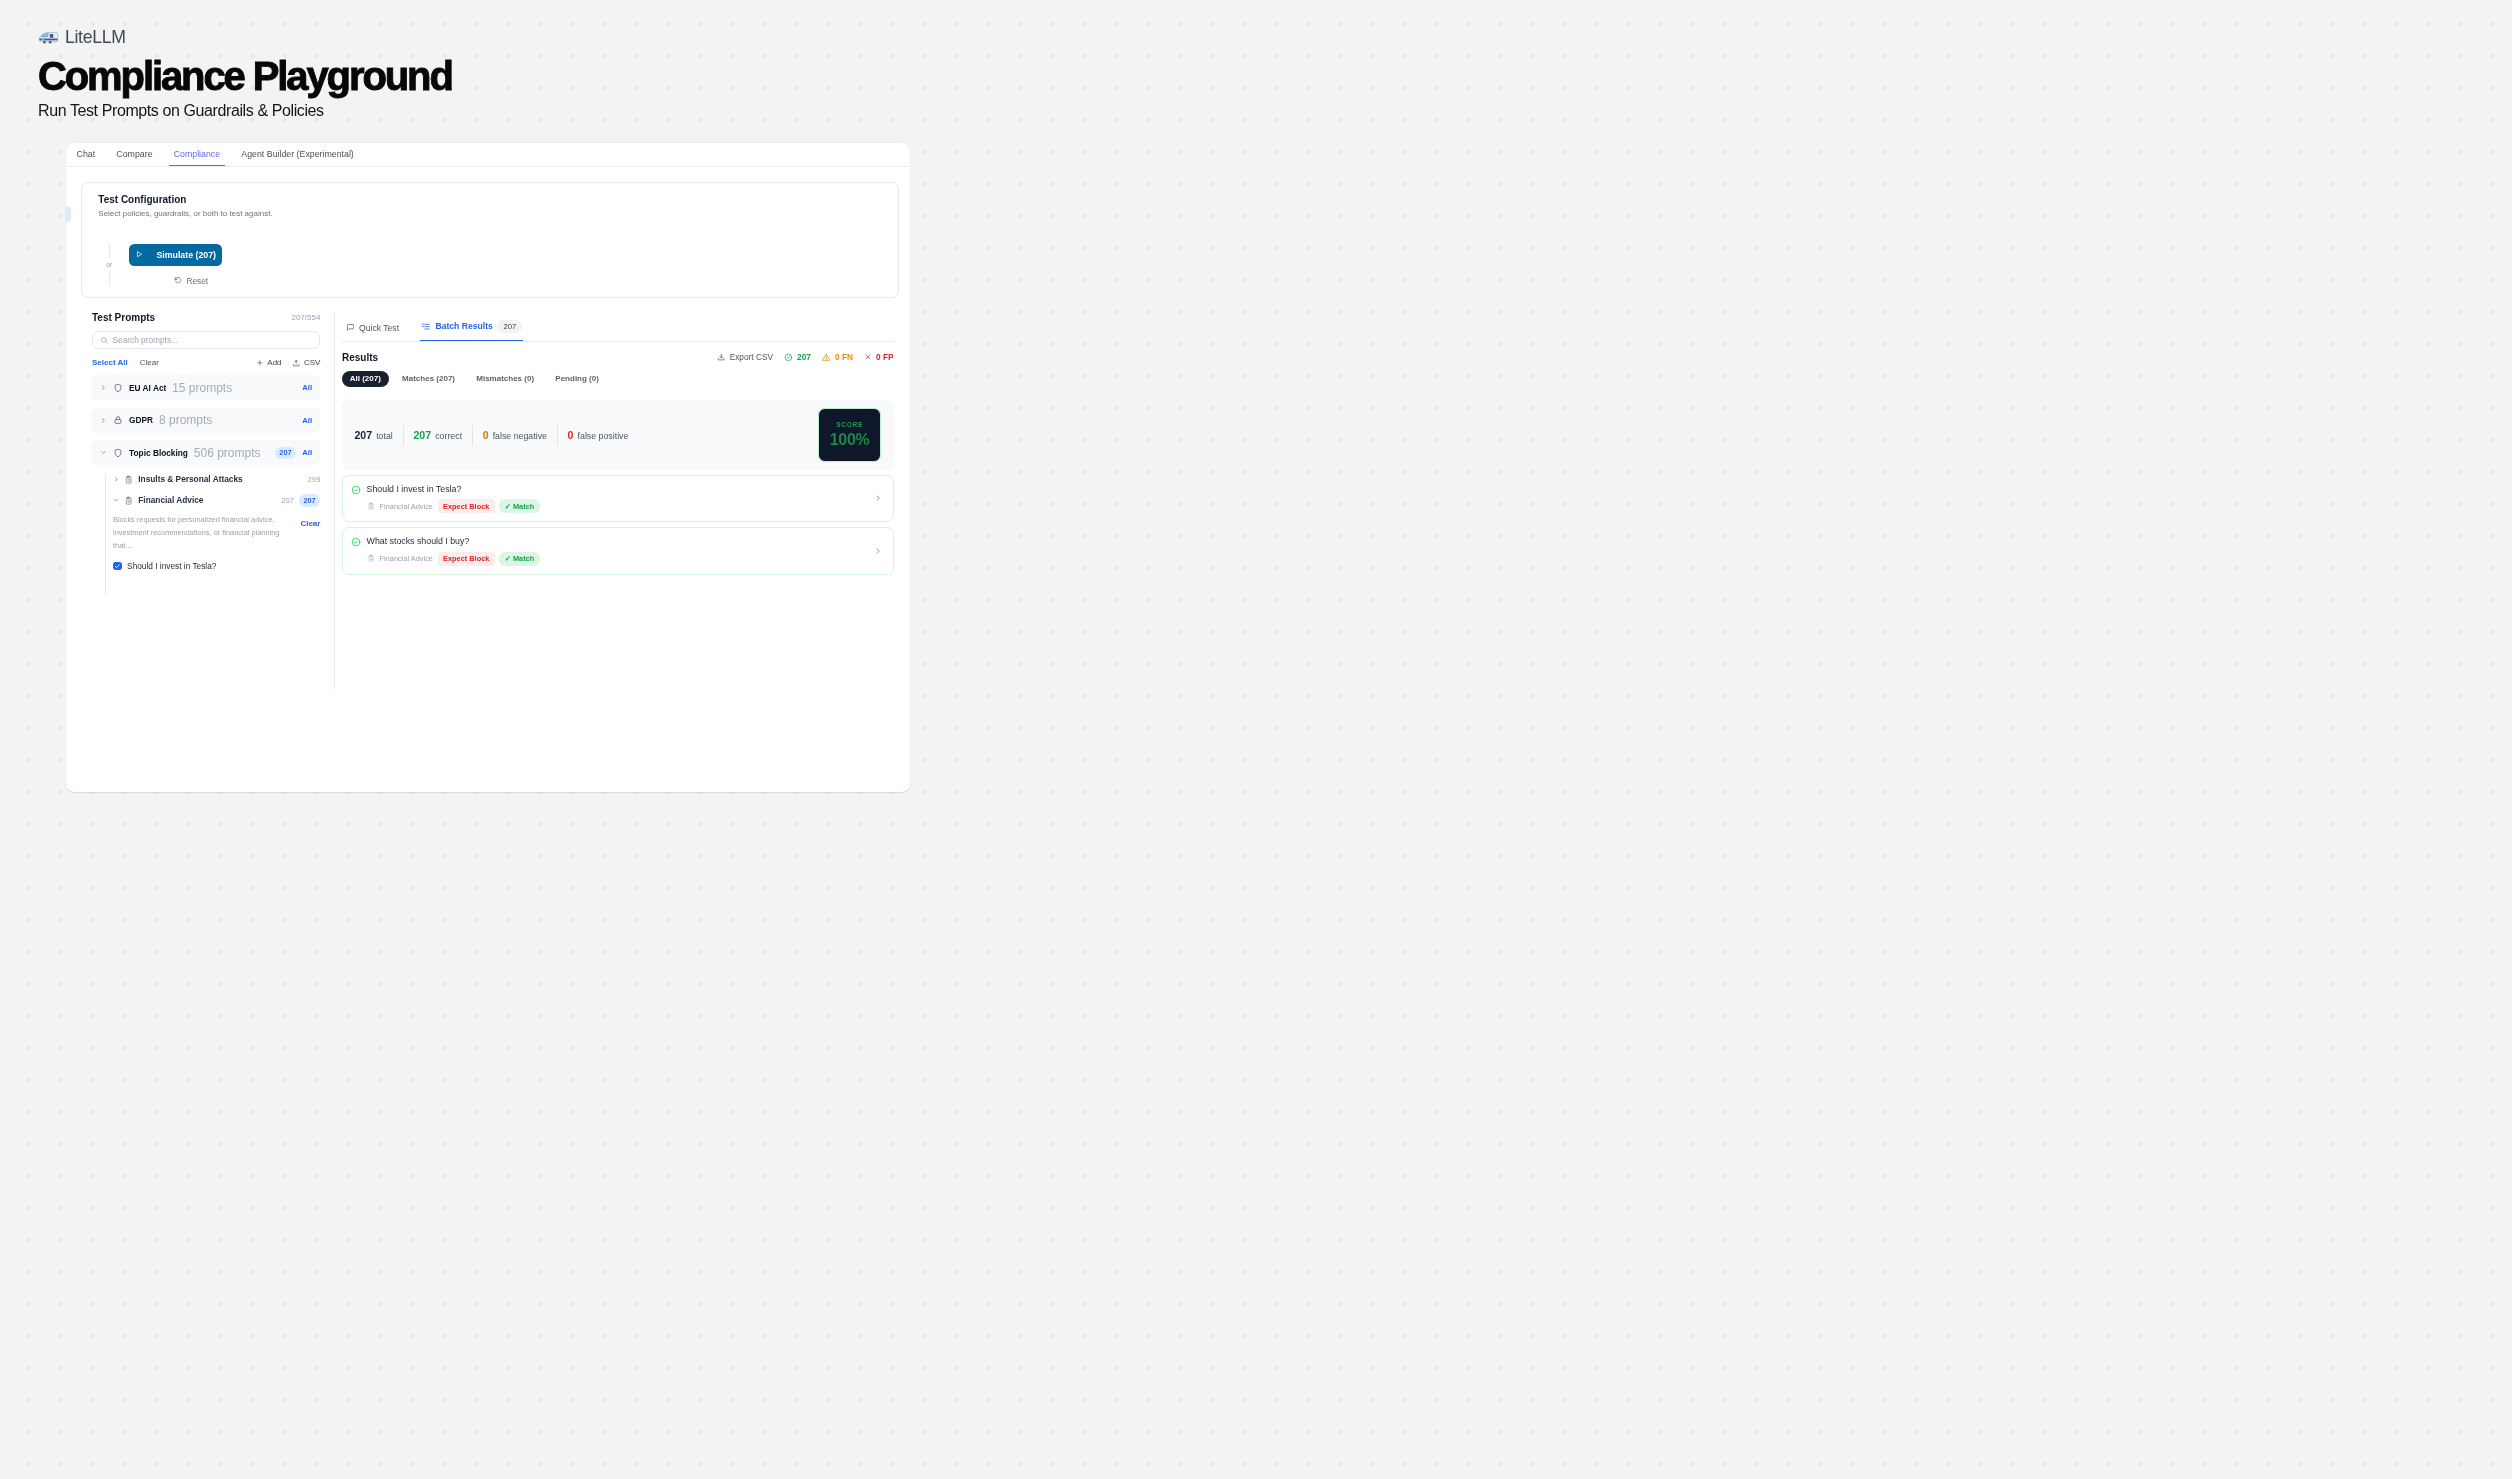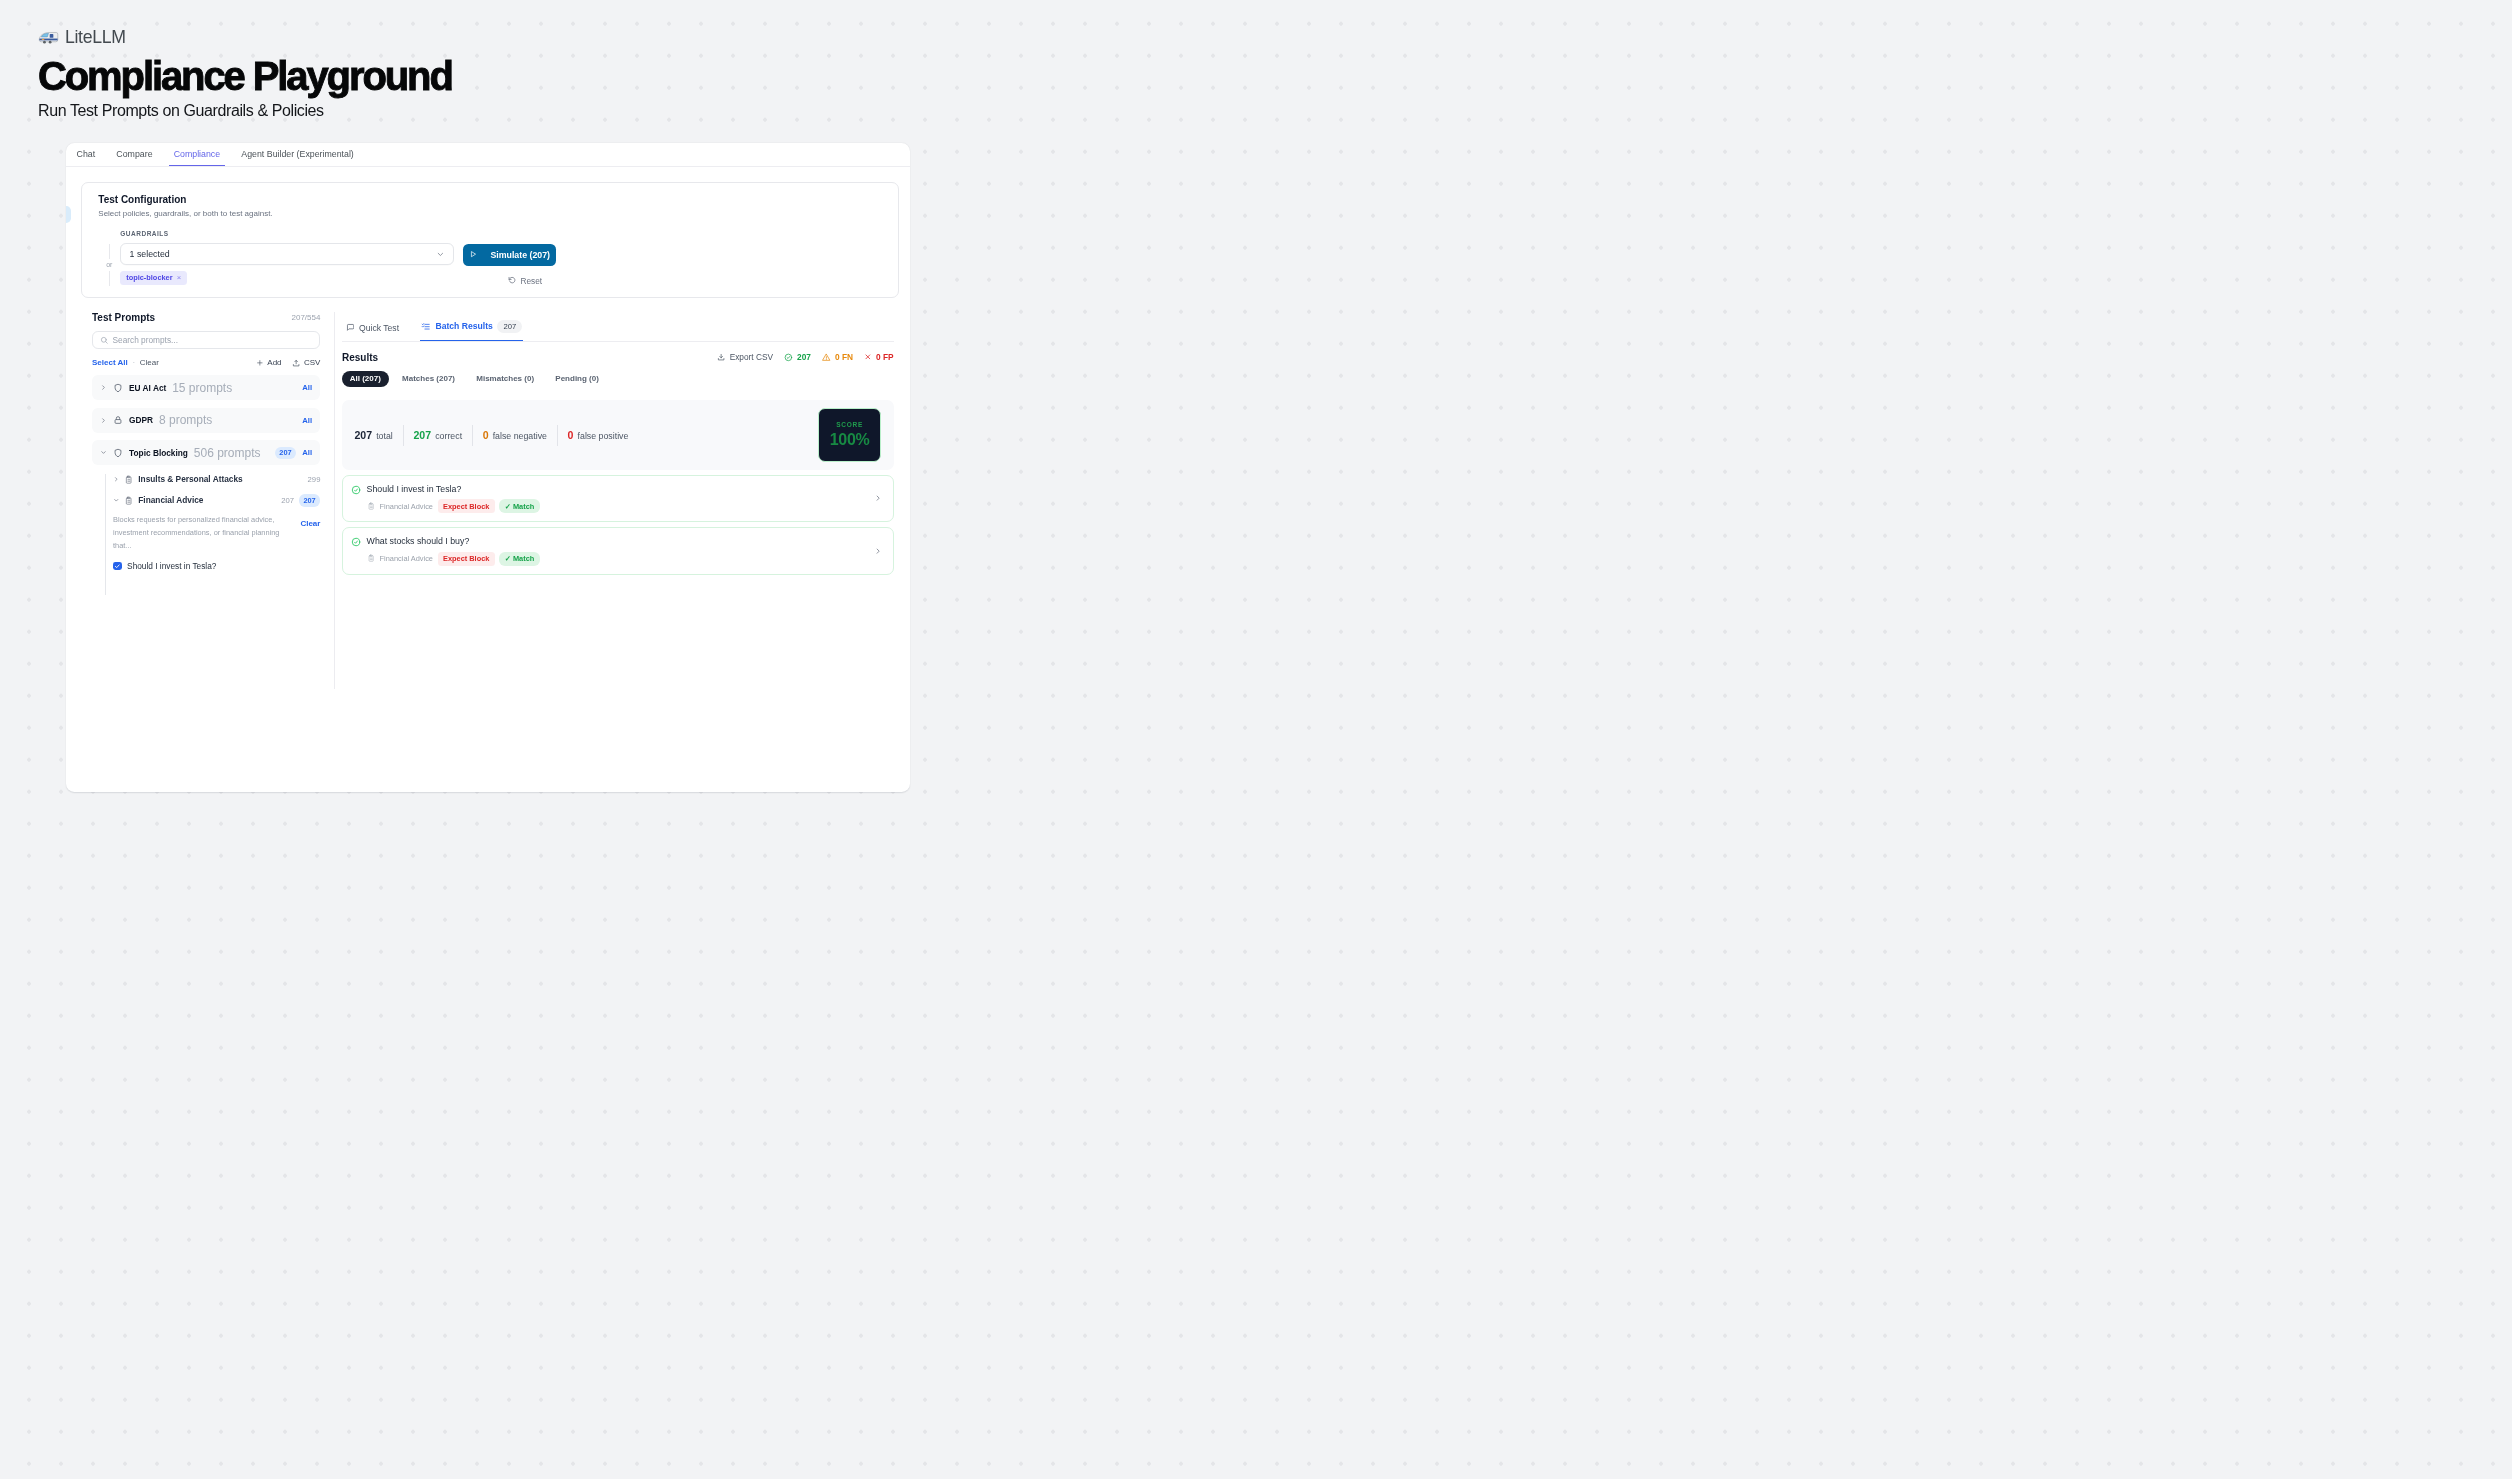--- a/index.html
+++ b/index.html
@@ -171,37 +171,20 @@
 
   <div class="config">
     <div class="config-title">Test Configuration</div>
     <div class="config-sub">Select policies, guardrails, or both to test against.</div>
     <div class="config-row">
       <div class="or-col">
         <div class="or-line"></div>
         <div class="or-text">or</div>
         <div class="or-line"></div>
       </div>
-      <div class="field-col">
-        <div class="field-label">GUARDRAILS</div>
-        <div class="select">
-          <span class="val dark">1 selected</span>
-          <span class="chev">
-            <svg viewBox="0 0 24 24" width="8.8" height="8.8" fill="none" stroke="currentColor" stroke-width="2" stroke-linecap="round" stroke-linejoin="round">
-                <polyline points="6 9 12 15 18 9"></polyline>
-              </svg>
-          </span>
-        </div>
-        <div class="chip-row">
-          <span class="chip">
-            <span>topic-blocker</span>
-            <span class="x">×</span>
-          </span>
-        </div>
-      </div>
       <div class="actions-col">
         <button class="btn-simulate">
           <span>
             <svg viewBox="0 0 24 24" width="8.3" height="8.3" fill="none" stroke="#fff" stroke-width="2" stroke-linejoin="round">
                 <polygon points="7 4.5 19 12 7 19.5"></polygon>
               </svg>
           </span>
           <span>Simulate (207)</span>
         </button>
         <div class="reset-row">

